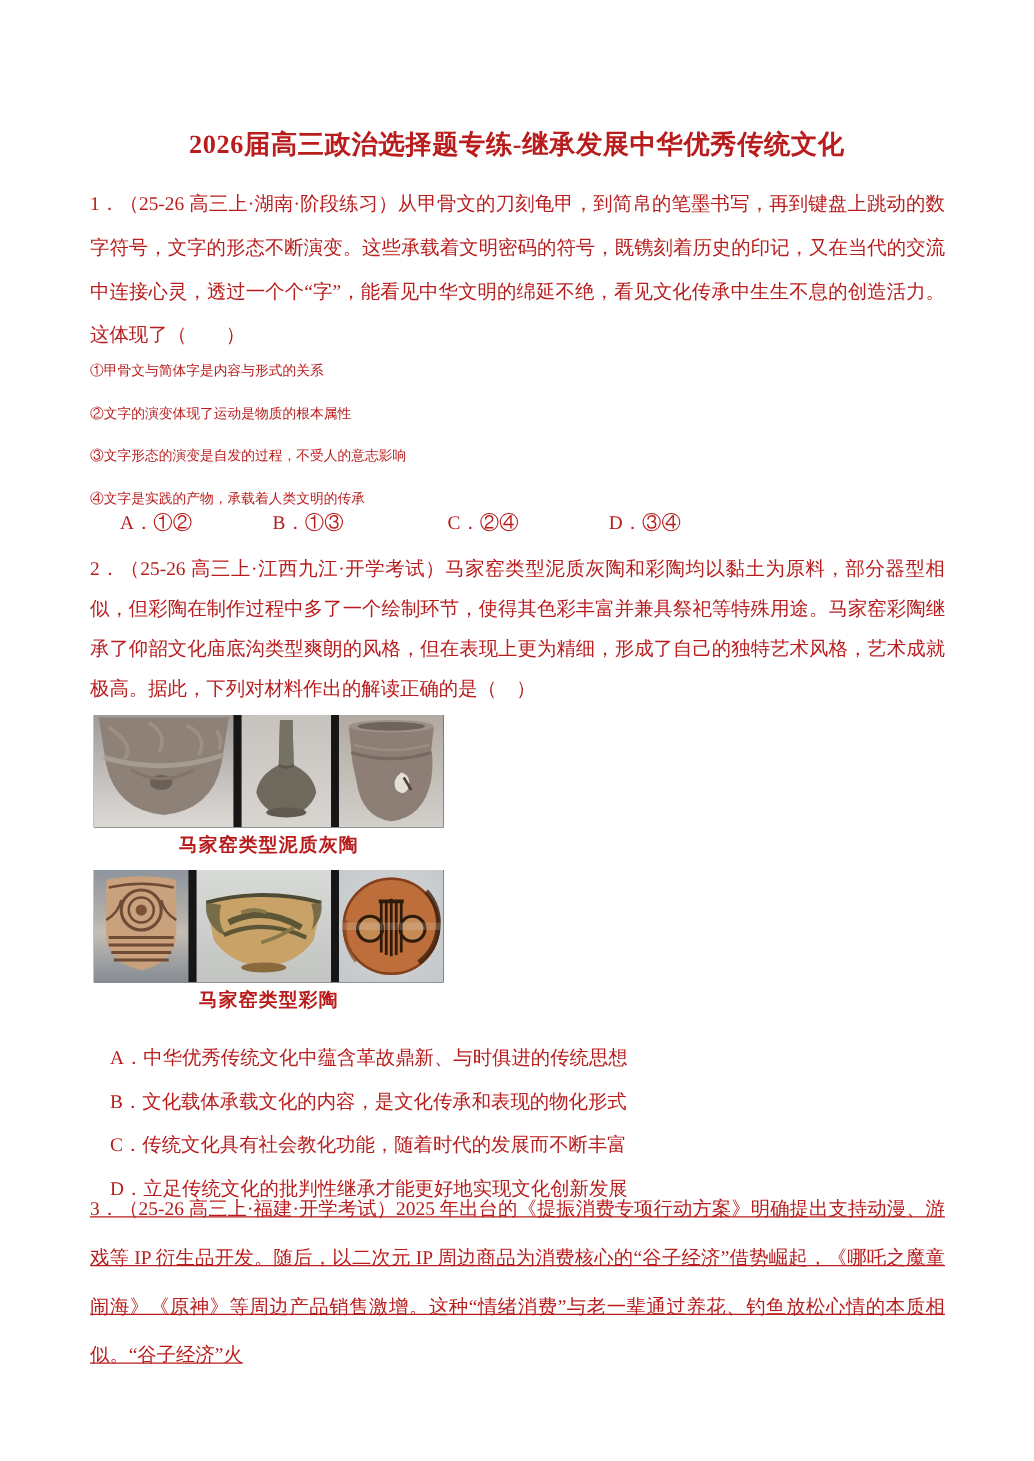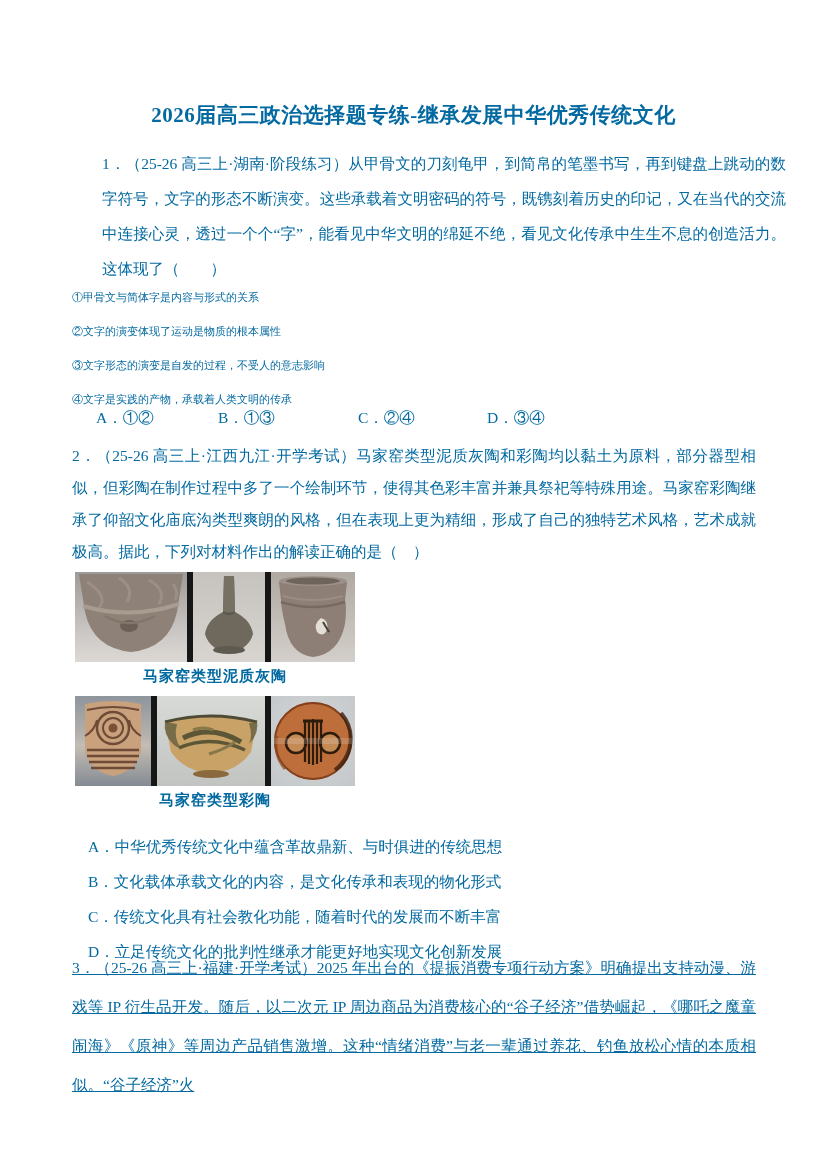--- a/index.html
+++ b/index.html
@@ -2,42 +2,42 @@
 <html><head>
 <meta charset="utf-8">
 <style>
   html, body { margin: 0; padding: 0; background: #ffffff; }
   .page {
     position: relative;
     width: 827px;
     height: 1169px;
     background: #ffffff;
     font-family: "Liberation Serif", "DejaVu Serif", serif;
-    color: #0369a1;
+    color: #b91c1c;
     overflow: hidden;
   }
   .title {
     position: absolute;
     top: 101px; left: 0;
     width: 827px;
     margin: 0;
     text-align: center;
     font-size: 21px;
     font-weight: bold;
     letter-spacing: 0.5px;
   }
   .stem {
     position: absolute;
     left: 72px;
     width: 684px;
     margin: 0;
     font-size: 15.5px;
     text-align: justify;
   }
-  .q1-stem { top: 146px; line-height: 35px; margin-left: 30px; }
+  .q1-stem { top: 146px; line-height: 35px; }
   .q2-stem { top: 440px; line-height: 32px; }
   .q3-stem { top: 948px; line-height: 39px; text-decoration: underline; }
 
   .statements {
     position: absolute;
     top: 280px; left: 72px;
     width: 684px;
     font-size: 11px;
   }
   .statement { height: 34px; line-height: 34px; }

